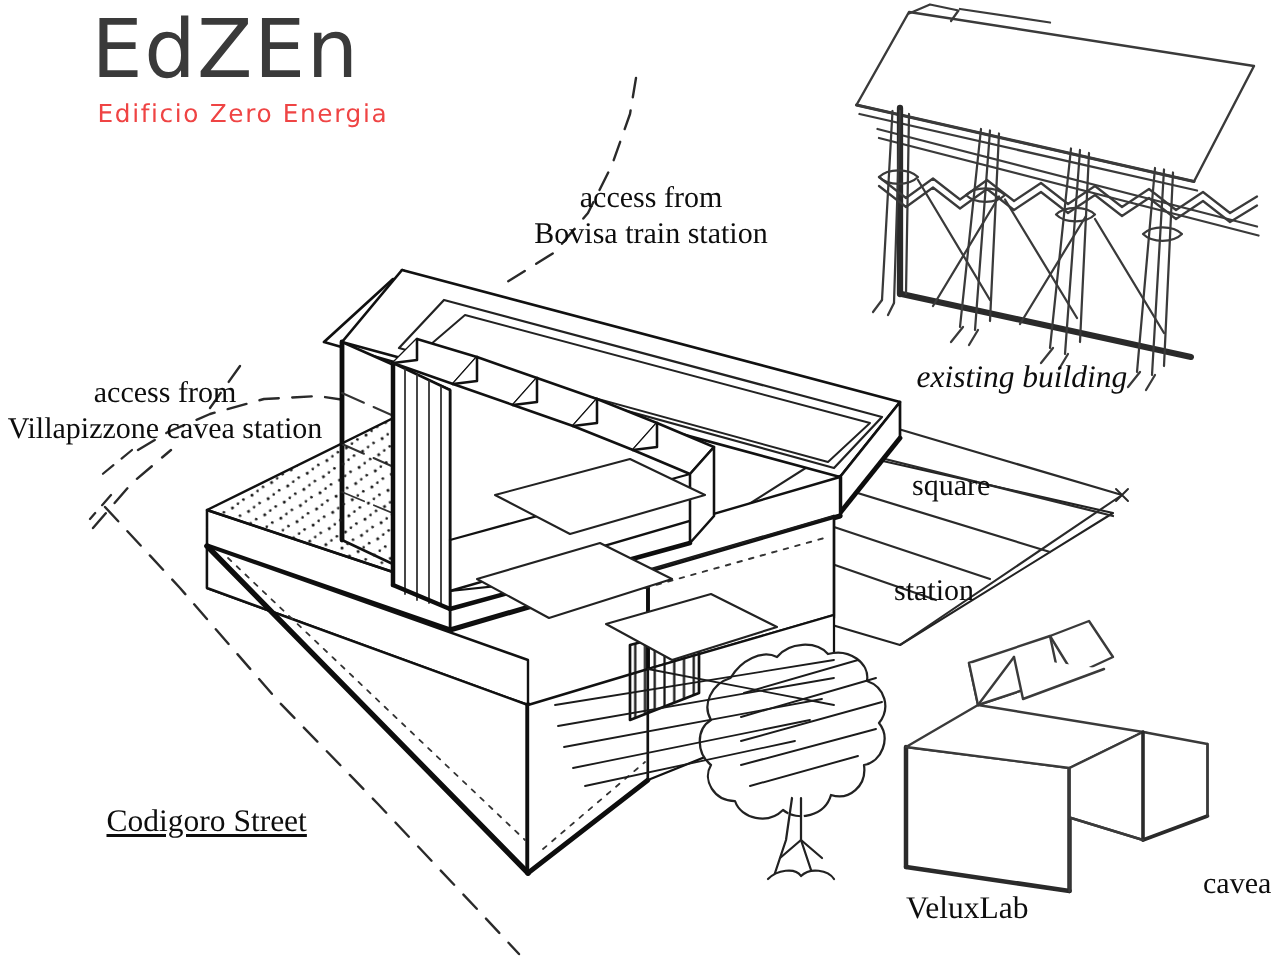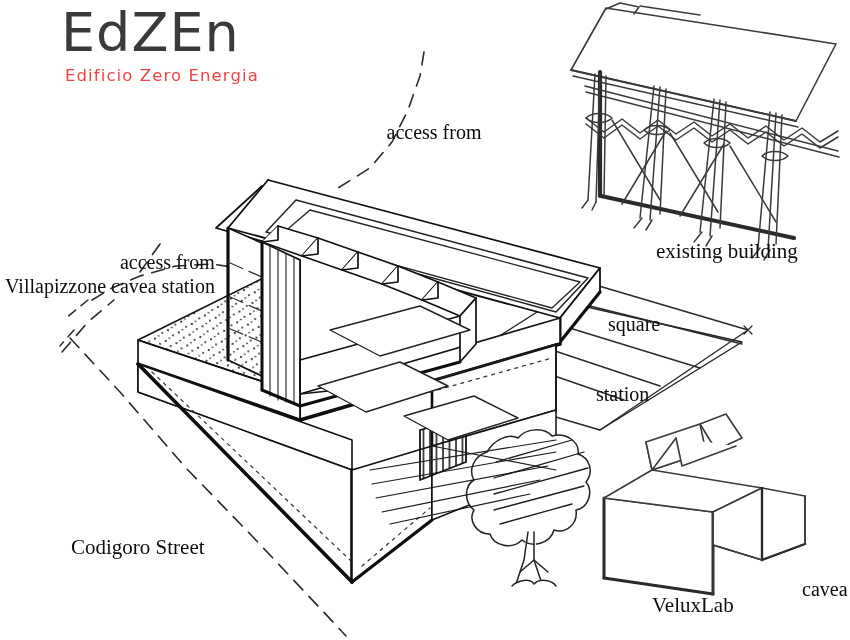--- a/index.html
+++ b/index.html
@@ -9,21 +9,21 @@
     font-family:"Liberation Serif", serif;
     color:#111;
     overflow:hidden;
     position:relative;
   }
   #sheet{position:relative;width:850px;height:640px;background:#fff;}
   #sketch{position:absolute;left:0;top:0;width:850px;height:640px;}
 
   .lbl{position:absolute;font-family:"Liberation Serif",serif;color:#0d0d0d;
        white-space:nowrap;line-height:1.22;}
-  .lbl.center{text-align:right;transform:translateX(-50%);}
+  .lbl.center{text-align:center;transform:translateX(-50%);}
 
   
   #logo{position:absolute;left:57px;top:4px;width:230px;height:92px;}
   #logo-word{font-family:"DejaVu Sans",sans-serif;font-size:54px;
     letter-spacing:1px;color:#3a3a3a;
     -webkit-text-stroke:0px;font-weight:400;line-height:1;
     position:absolute;left:4px;top:2px;}
   #logo-sub{font-family:"DejaVu Sans",sans-serif;font-size:16.5px;
     letter-spacing:1.1px;color:#ef4444;position:absolute;left:8px;top:62px;}
 </style>
@@ -255,32 +255,33 @@
     </g>
   </svg>
 
   <div id="logo">
     <div id="logo-word">EdZEn</div>
     <div id="logo-sub">Edificio Zero Energia</div>
   </div>
 
   <div class="lbl center" style="left:434px;top:120px;font-size:20px;">
     <div>access from</div>
+    <div>Bovisa train station</div>
   </div>
 
   <div class="lbl center" style="left:110px;top:250px;font-size:20px;">
     <div>access from</div>
     <div>Villapizzone cavea station</div>
   </div>
 
-  <div class="lbl" style="left:656px;top:239px;font-size:21px;">existing building</div>
+  <div class="lbl" style="left:611px;top:239px;font-size:21px;font-style:italic;">existing building</div>
 
   <div class="lbl" style="left:608px;top:312px;font-size:20px;">square</div>
 
   <div class="lbl" style="left:596px;top:382px;font-size:20px;">station</div>
 
-  <div class="lbl" style="left:71px;top:535px;font-size:21px;">Codigoro Street</div>
-
-  <div class="lbl" style="left:604px;top:593px;font-size:21px;margin-left:48px;">VeluxLab</div>
+  <div class="lbl" style="left:71px;top:535px;font-size:21px;text-decoration:underline;">Codigoro Street</div>
+
+  <div class="lbl" style="left:604px;top:593px;font-size:21px;">VeluxLab</div>
 
   <div class="lbl" style="left:802px;top:577px;font-size:20px;">cavea</div>
 
 </div>
 
 </body></html>

